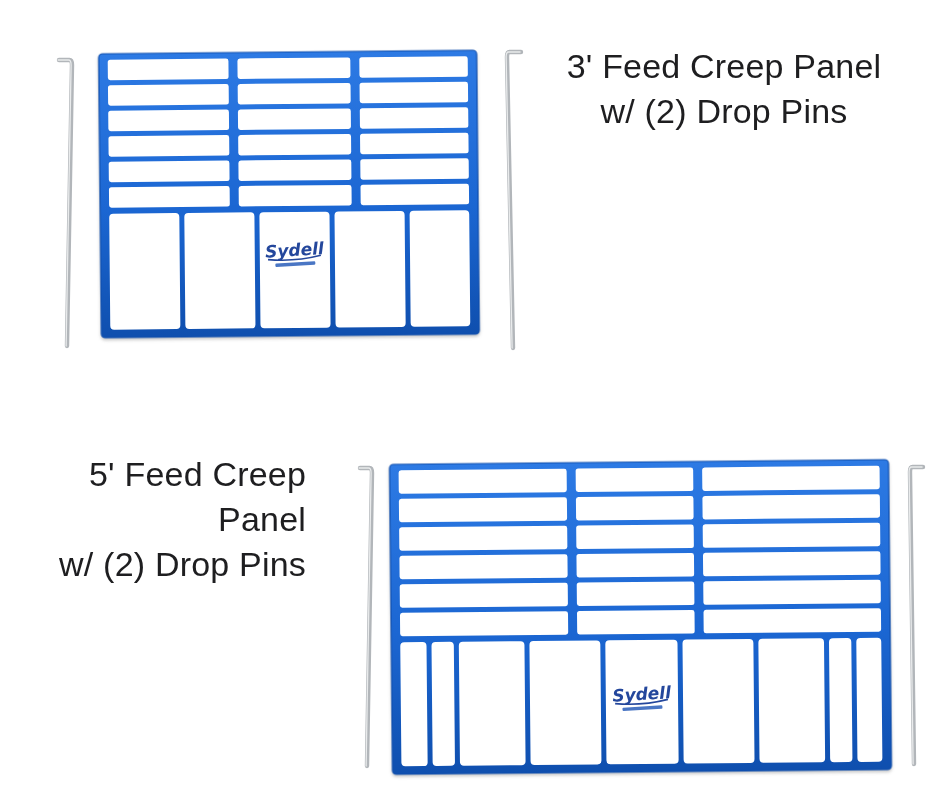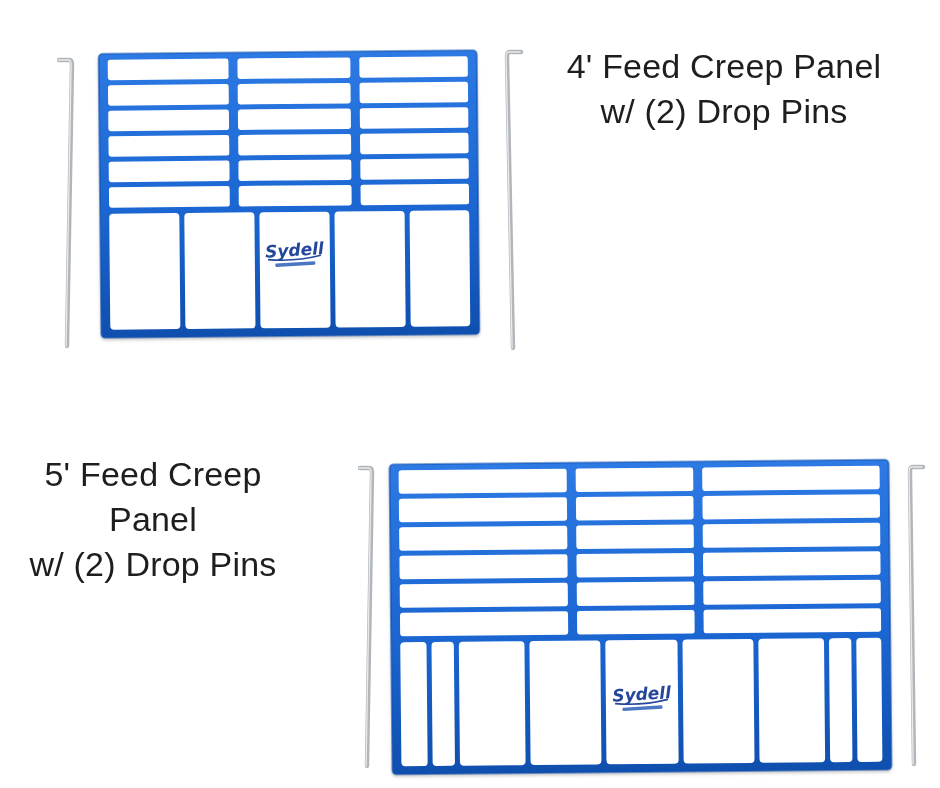--- a/index.html
+++ b/index.html
@@ -9,21 +9,21 @@
     font-family:"Liberation Sans",sans-serif;
   }
   .product-image{position:absolute;display:block;}
   .panel-svg-a{left:45px;top:28px;width:485px;height:330px;}
   .panel-svg-b{left:350px;top:438px;width:585px;height:345px;}
   .title{
     position:absolute;margin:0;font-weight:400;font-size:34px;line-height:1.32;
     text-align:center;color:#1e1e20;letter-spacing:0.2px;
   }
   .title-a{left:528px;top:44px;width:392px;}
-  .title-b{left:0px;top:452px;width:306px;}
+  .title-b{left:0px;top:452px;width:306px;text-align:right;}
   .frame{filter:drop-shadow(0 2px 1.5px rgba(70,70,70,0.30));}
 </style>
 </head>
 <body>
 
 <div class="stage" style="background: rgb(255, 255, 255);">
 
   <section>
     <svg class="product-image panel-svg-a" id="panel-svg-0" viewBox="0 0 485 330">
         <defs>
@@ -66,21 +66,21 @@
         </g>
         <g>
           <path d="M 14 32 L 24.5 32 Q 27 32 27 37 L 22 318" stroke="#b2b6ba" stroke-width="4.4" fill="none" stroke-linecap="round" stroke-linejoin="round"></path>
           <path d="M 14 32 L 24.5 32 Q 27 32 27 37 L 22 318" stroke="#e9ebec" stroke-width="1.3" fill="none" stroke-linecap="round" transform="translate(-0.9 0)"></path>
         </g>
         <g>
           <path d="M 476 24 L 464.5 24 Q 462 24 462 29 L 468 320" stroke="#b2b6ba" stroke-width="4.4" fill="none" stroke-linecap="round" stroke-linejoin="round"></path>
           <path d="M 476 24 L 464.5 24 Q 462 24 462 29 L 468 320" stroke="#e9ebec" stroke-width="1.3" fill="none" stroke-linecap="round" transform="translate(-0.9 0)"></path>
         </g>
       </svg>
-    <h2 class="title title-a" style="color: rgb(30, 30, 32);"><span>4' Feed Creep Panel</span><br><span>w/ (2) Drop Pins</span></h2>
+    <h2 class="title title-a" style="color: rgb(30, 30, 32);"><span>3' Feed Creep Panel</span><br><span>w/ (2) Drop Pins</span></h2>
   </section>
 
   <section>
     <svg class="product-image panel-svg-b" id="panel-svg-1" viewBox="0 0 585 345">
         <defs>
           <linearGradient id="bluegrad1" x1="0" y1="0" x2="0" y2="1">
             <stop offset="0%" stop-color="#2d7ae4"></stop>
             <stop offset="55%" stop-color="#1b66d2"></stop>
             <stop offset="100%" stop-color="#0f4fae"></stop>
           </linearGradient>

